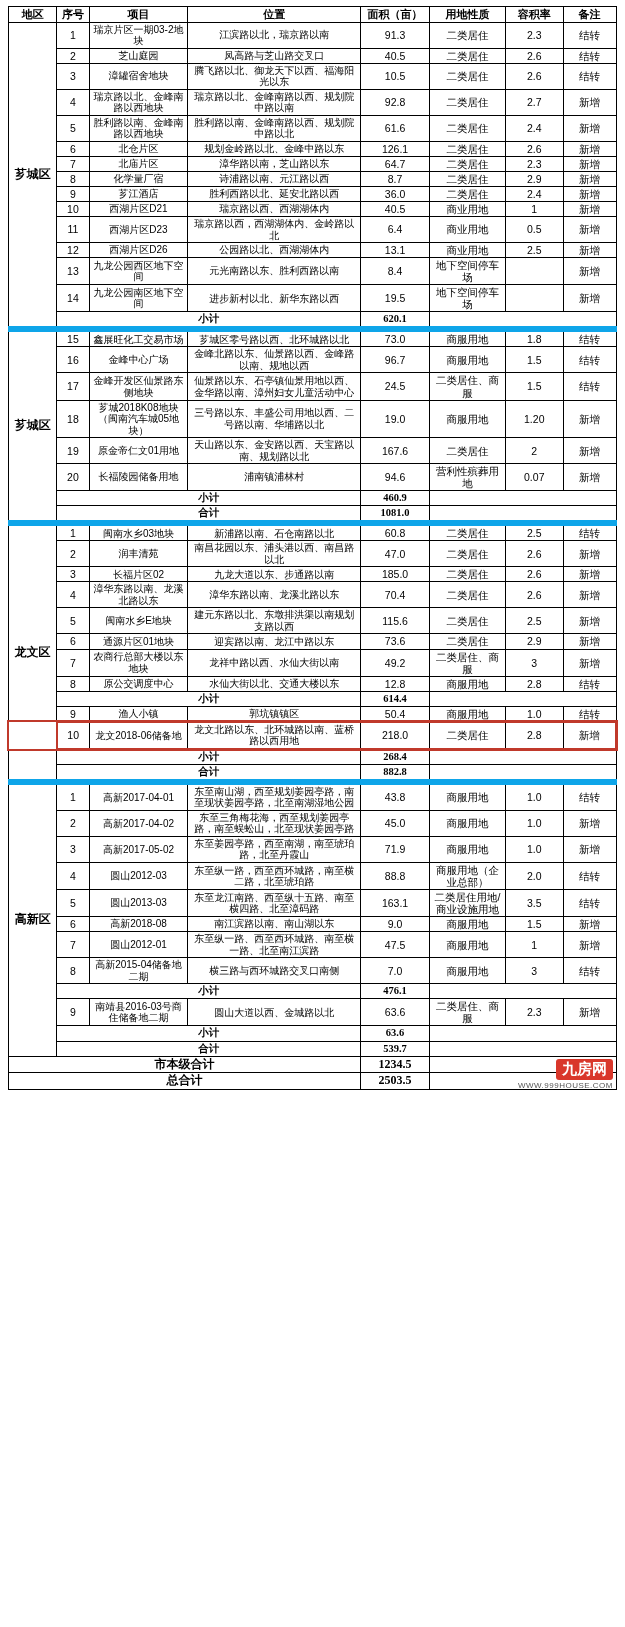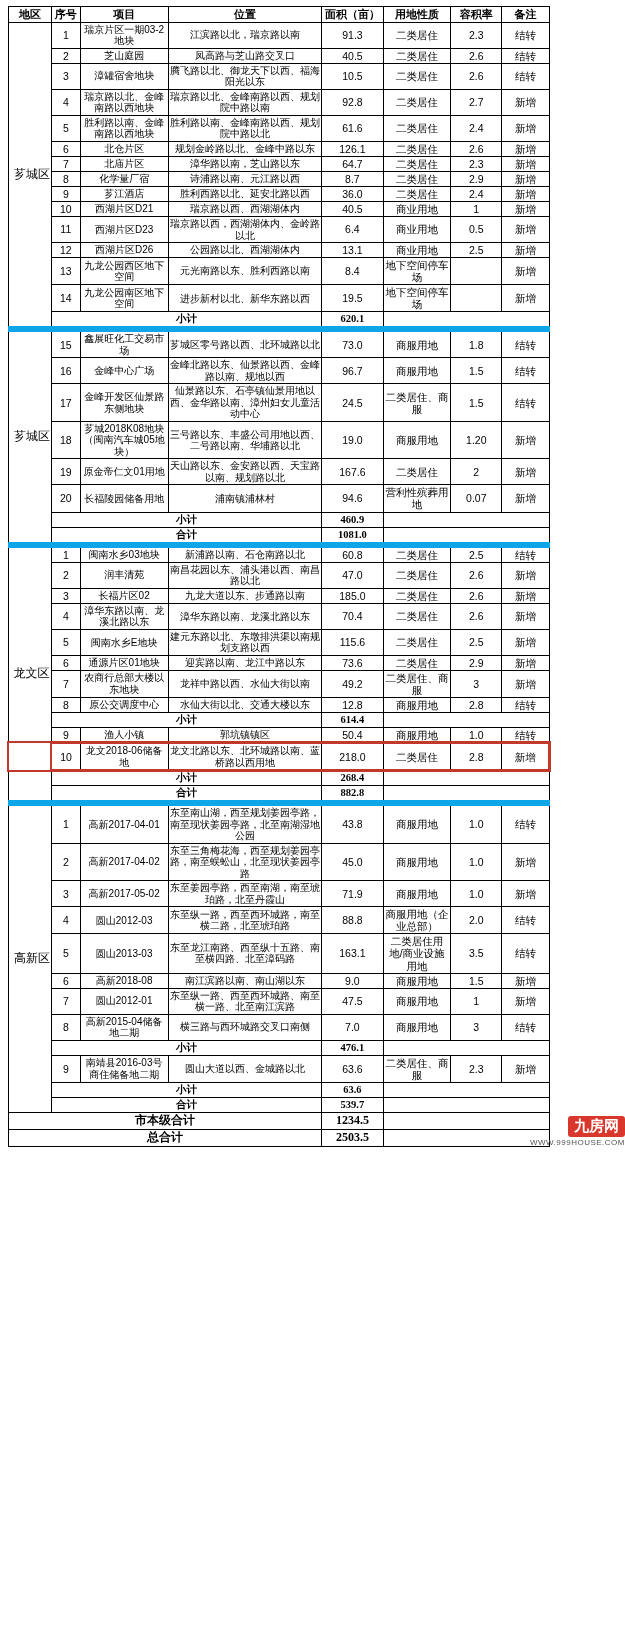--- a/index.html
+++ b/index.html
@@ -1,32 +1,32 @@
 <!DOCTYPE html>
 <html><head>
 <meta charset="utf-8">
 <style>
   html,body{margin:0;padding:0;background:#fff;}
   body{font-family:"Liberation Sans","DejaVu Sans",sans-serif;width:625px;}
   #page{width:625px;box-sizing:border-box;padding:6px 8px 4px 8px;position:relative;}
   .title{text-align:center;font-size:19px;font-weight:bold;letter-spacing:0.5px;margin:4px 0 6px 0;font-family:"DejaVu Serif","Liberation Serif",serif;}
-  table{border-collapse:collapse;width:542px;table-layout:fixed;}
+  table{border-collapse:collapse;width:609px;table-layout:fixed;}
   td,th{border:1px solid #000;font-size:10.5px;text-align:center;vertical-align:middle;padding:1px 1px;line-height:1.15;color:#000;}
   th{font-weight:bold;font-size:11px;background:#fff;}
-  .region{font-weight:normal;font-size:12px;text-align:right;}
+  .region{font-weight:bold;font-size:12px;}
   .sum td{font-weight:bold;font-family:Liberation Serif, serif;}
   .num{font-variant-numeric:tabular-nums;}
   .pos{font-size:10px;margin-left:8px;}
   .proj{font-size:10px;}
   .thick-top td{border-top:6px solid #0ea5e9;}
   .hl{outline:2px solid #c0392b;}
   .hl td{border-top:2px solid #c0392b;border-bottom:2px solid #c0392b;}
   .hl td:first-child{border-left:2px solid #c0392b;}
   .hl td:last-child{border-right:2px solid #c0392b;}
-  .logo{position:absolute;right:0;bottom:4px;text-align:right;line-height:1;margin-top:20px;}
+  .logo{position:absolute;right:12px;bottom:4px;text-align:right;line-height:1;margin-top:20px;}
   .logo .mark{display:inline-block;background:#d9372b;color:#fff;font-weight:bold;font-size:15px;padding:3px 6px;border-radius:3px;font-family:"DejaVu Sans",sans-serif;}
   .logo .url{font-size:8px;color:#555;margin-top:2px;letter-spacing:0.5px;}
   .grand td{font-weight:bold;font-size:12px;}
 </style>
 </head>
 <body>
 
 <div id="page">
 
   <table>

